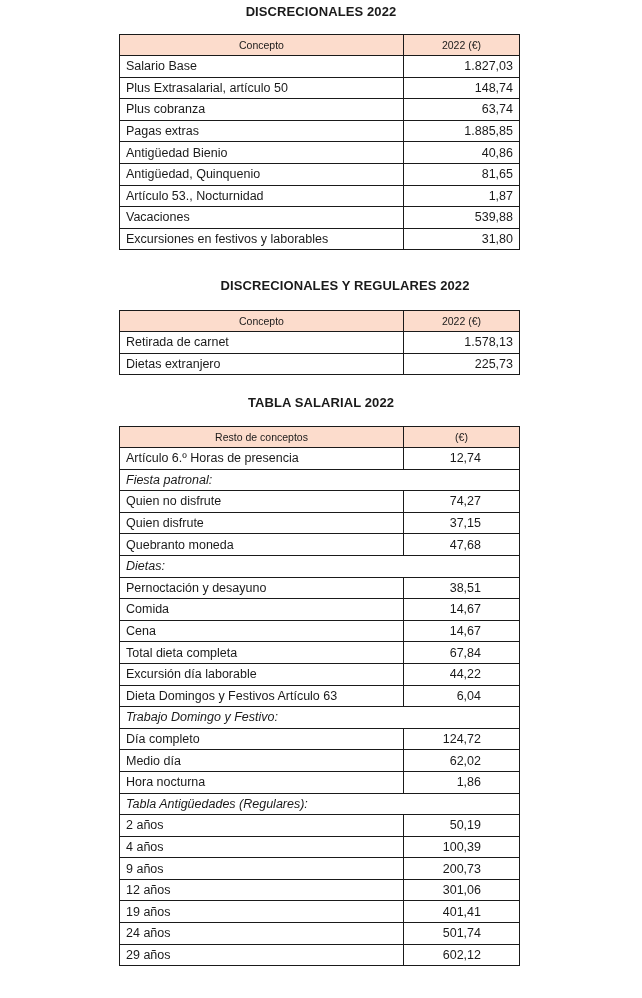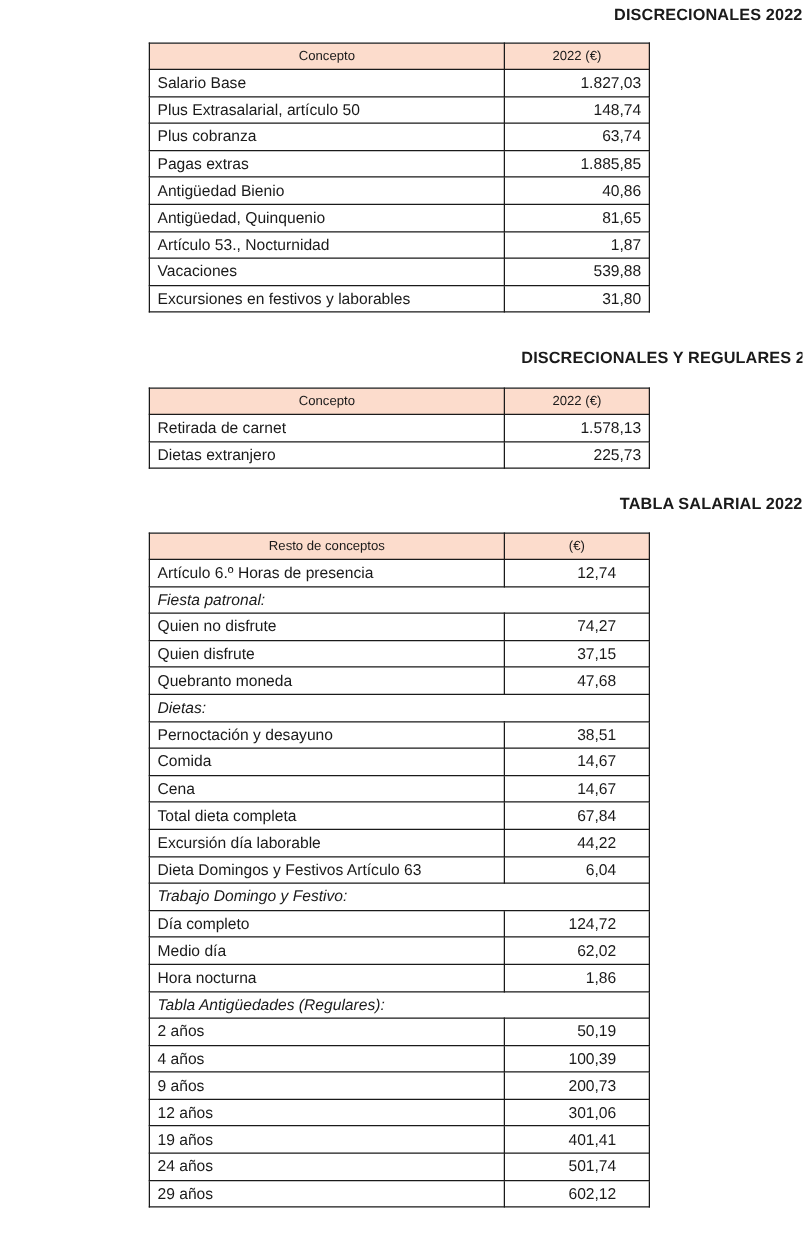--- a/index.html
+++ b/index.html
@@ -1,21 +1,21 @@
 <!DOCTYPE html>
 <html><head>
 <meta charset="utf-8">
 <style>
   html, body { margin: 0; padding: 0; background: #ffffff; }
   body {
     width: 642px; height: 998px; position: relative; overflow: hidden;
     font-family: "Liberation Sans", sans-serif; color: #1a1a1a;
   }
   .section-title {
-    position: absolute; left: 0; width: 642px; text-align: right;
+    position: absolute; left: 0; width: 642px; text-align: center;
     font-weight: bold; font-size: 13px; letter-spacing: 0.1px;
   }
   table.sal {
     position: absolute; left: 119px; width: 400px;
     border-collapse: collapse; table-layout: fixed;
     font-size: 12.5px;
   }
   table.sal col.c1 { width: 284px; }
   table.sal col.c2 { width: 116px; }
   table.sal td, table.sal th {
@@ -27,21 +27,21 @@
     text-align: center; height: 21px;
   }
   td.val { text-align: right; padding-right: 28px; }
   td.sub { font-style: italic; }
   #t1 { top: 34px; }
   #t2 { top: 310px; }
   #t3 { top: 426px; }
   #title1 { top: 4px; }
   #title2 { top: 278px; padding-left: 24px; }
   #title3 { top: 395px; }
-  #t3 td.val { padding-right: 26px; }
+  #t3 td.val { padding-right: 38px; }
 </style>
 </head>
 <body>
 
 <div id="title1" class="section-title">DISCRECIONALES 2022</div>
 <table id="t1" class="sal">
   <colgroup>
       <col class="c1">
       <col class="c2">
     </colgroup>

